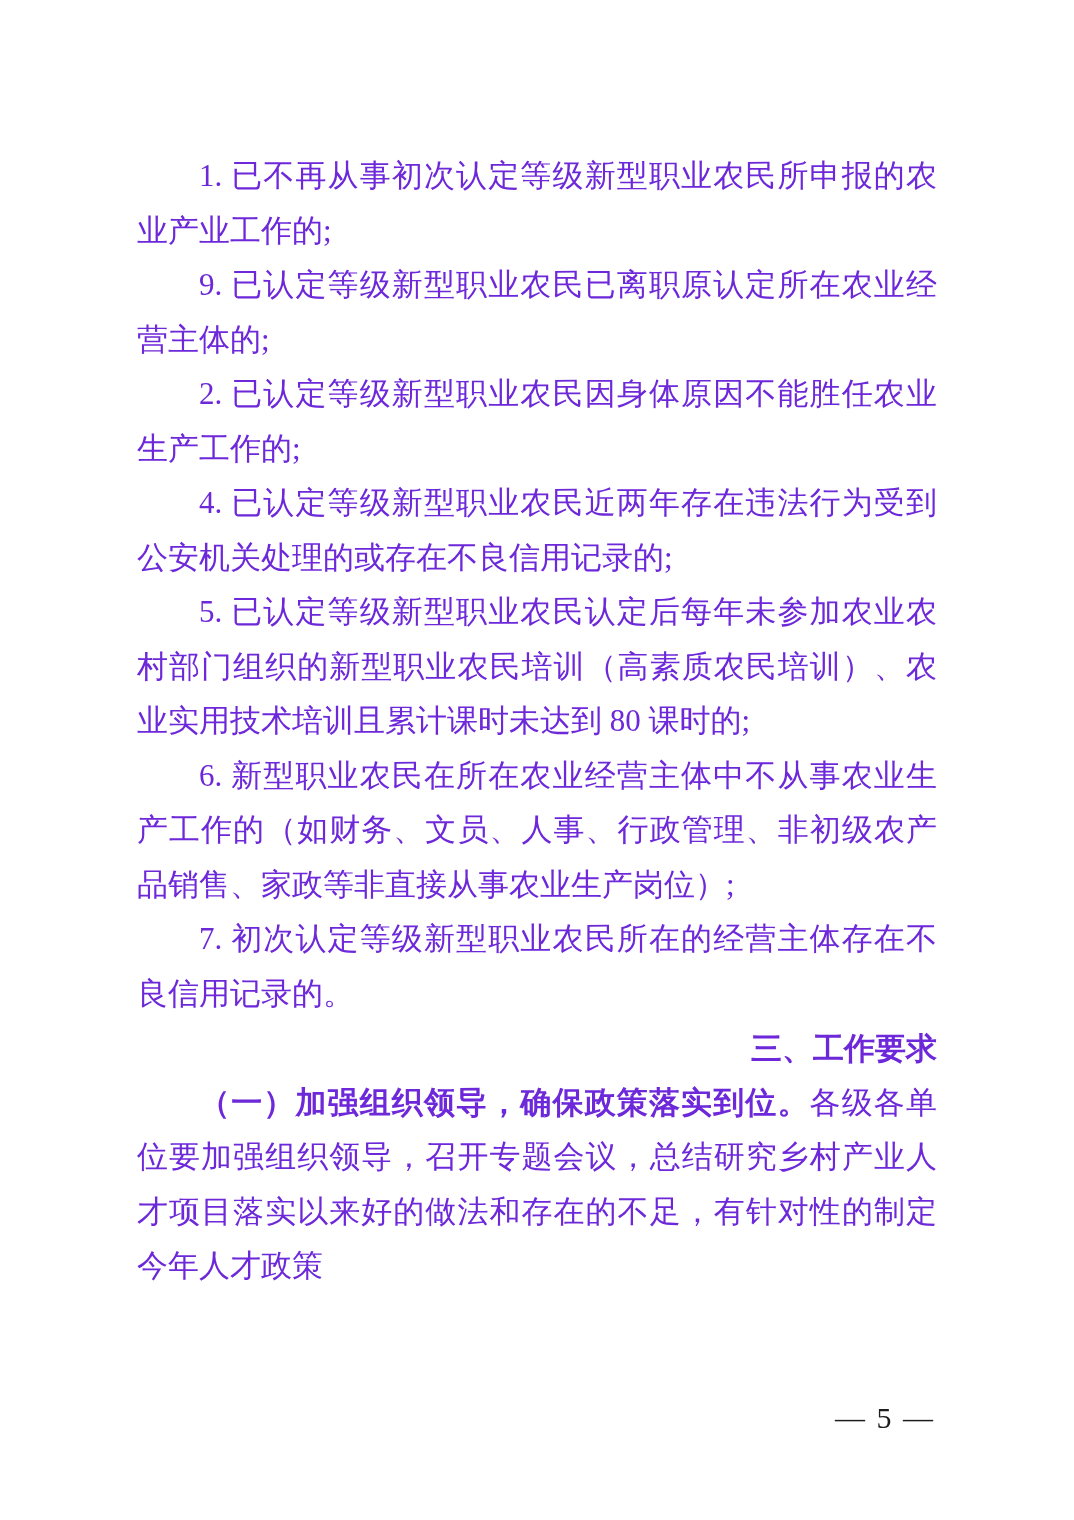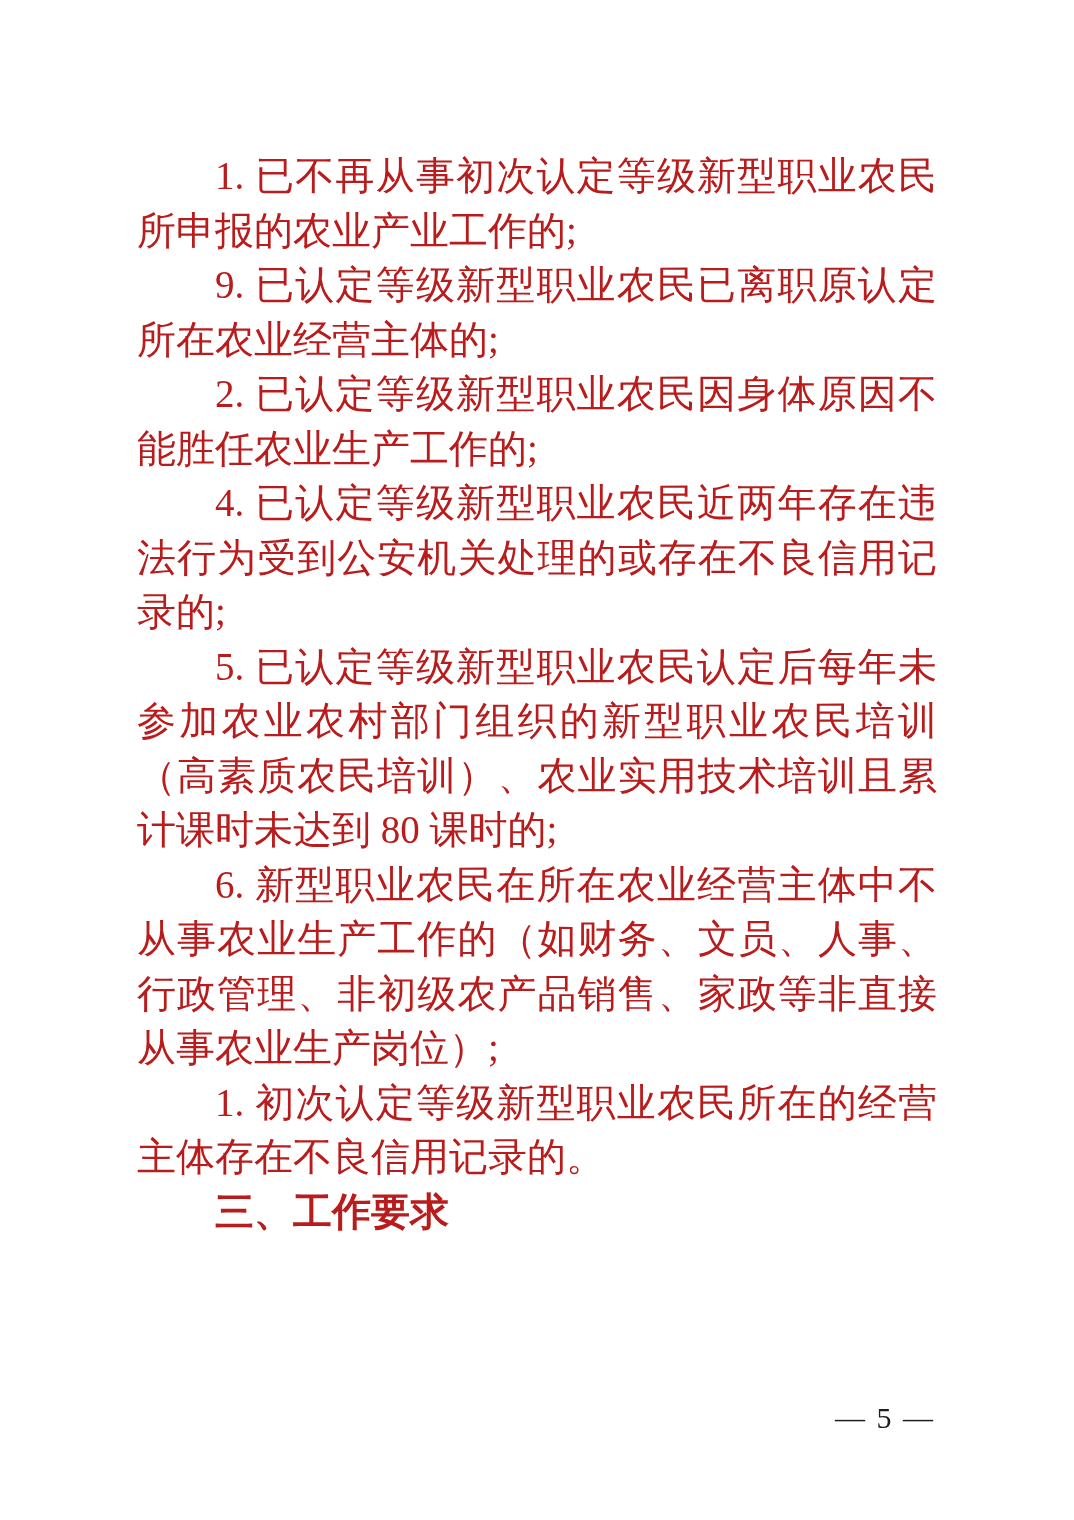--- a/index.html
+++ b/index.html
@@ -12,36 +12,36 @@
     width: 1074px;
     height: 1520px;
     background: #ffffff;
     overflow: hidden;
   }
   .content {
     position: absolute;
     left: 137px;
     top: 149px;
     width: 800px;
-    color: #b91c1c;
+    color: #6d28d9;
     font-family: "Liberation Serif", "DejaVu Serif", serif;
-    font-size: 39px;
+    font-size: 31px;
     line-height: 54.5px;
     text-align: justify;
     text-justify: inter-ideograph;
   }
   .content p {
     margin: 0;
     padding: 0;
     text-indent: 2em;
   }
   .section-heading {
     font-weight: 700;
     font-family: "DejaVu Sans", "Liberation Sans", sans-serif;
-    text-align: left;
+    text-align: right;
   }
   .lead-bold {
     font-weight: 700;
   }
   .page-number {
     position: absolute;
     top: 1398px;
     right: 139px;
     color: #1d1d1d;
     font-family: "Liberation Serif", "DejaVu Serif", serif;
@@ -55,17 +55,18 @@
 <body>
 
 <div class="page">
   <div class="content">
     <p>1. 已不再从事初次认定等级新型职业农民所申报的农业产业工作的;</p>
     <p>9. 已认定等级新型职业农民已离职原认定所在农业经营主体的;</p>
     <p>2. 已认定等级新型职业农民因身体原因不能胜任农业生产工作的;</p>
     <p>4. 已认定等级新型职业农民近两年存在违法行为受到公安机关处理的或存在不良信用记录的;</p>
     <p>5. 已认定等级新型职业农民认定后每年未参加农业农村部门组织的新型职业农民培训（高素质农民培训）、农业实用技术培训且累计课时未达到 80 课时的;</p>
     <p>6. 新型职业农民在所在农业经营主体中不从事农业生产工作的（如财务、文员、人事、行政管理、非初级农产品销售、家政等非直接从事农业生产岗位）;</p>
-    <p>1. 初次认定等级新型职业农民所在的经营主体存在不良信用记录的。</p>
+    <p>7. 初次认定等级新型职业农民所在的经营主体存在不良信用记录的。</p>
     <p class="section-heading">三、工作要求</p>
+    <p><strong class="lead-bold">（一）加强组织领导，确保政策落实到位。</strong><span>各级各单位要加强组织领导，召开专题会议，总结研究乡村产业人才项目落实以来好的做法和存在的不足，有针对性的制定今年人才政策</span></p>
   </div>
   <div class="page-number">— 5 —</div>
 </div>
 
 </body></html>

